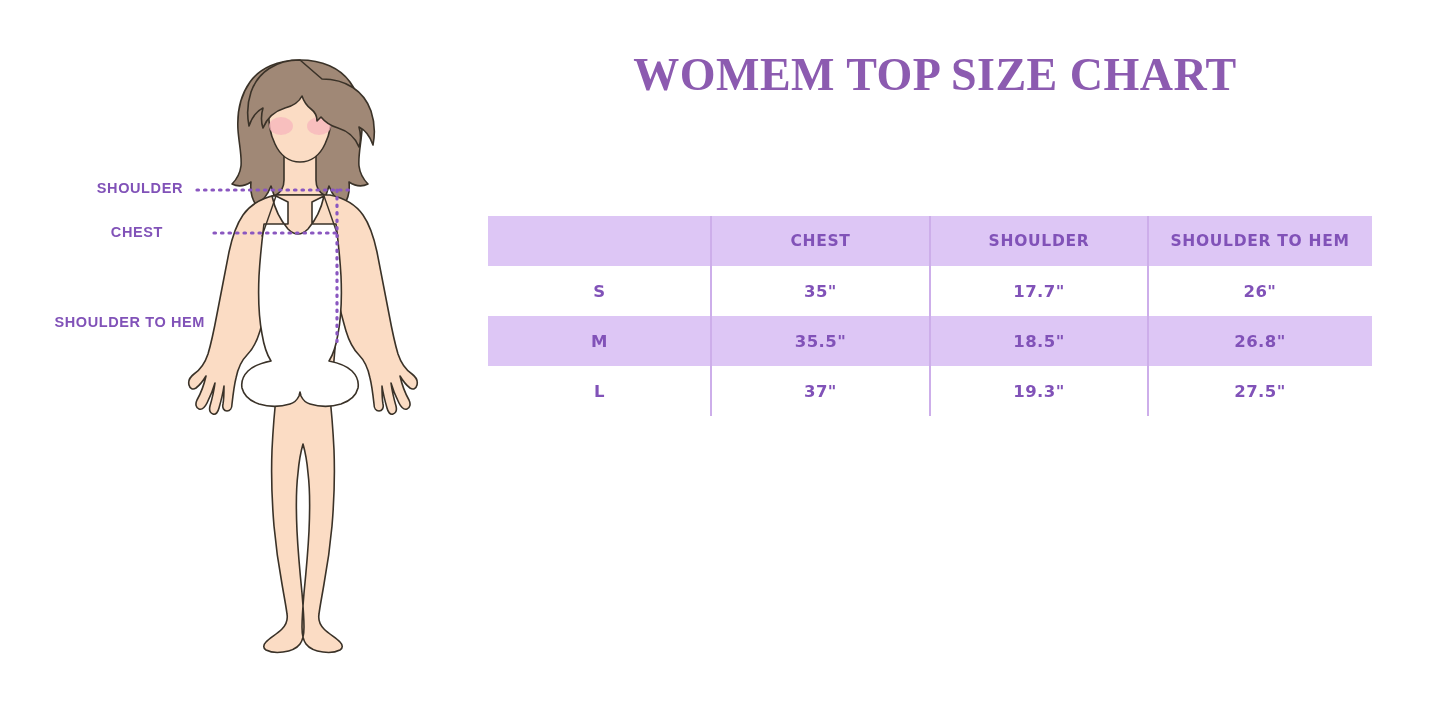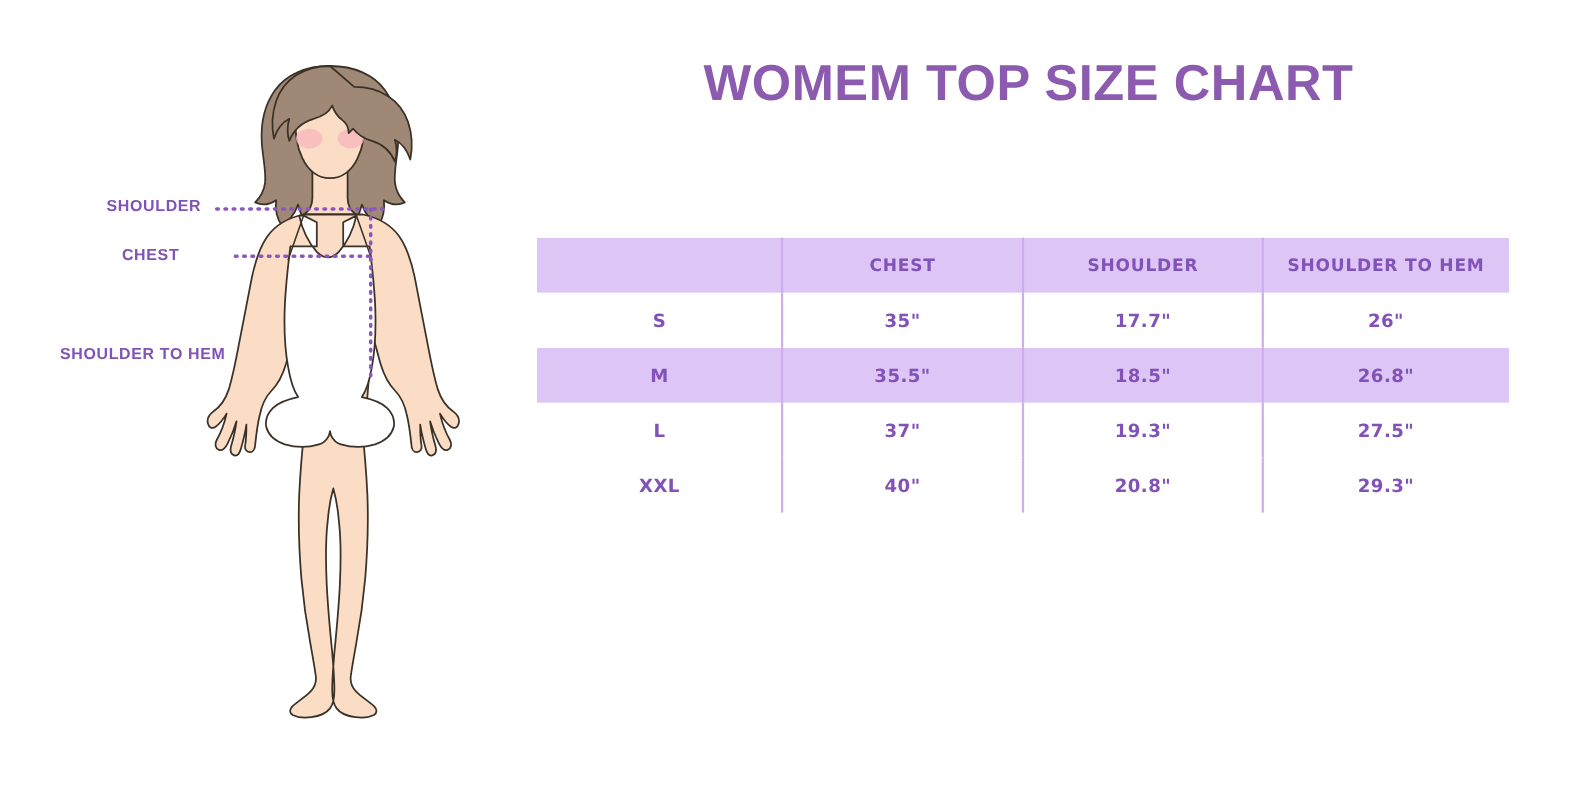--- a/index.html
+++ b/index.html
@@ -19,21 +19,21 @@
   #chart-title {
     position: absolute;
     left: 480px;
     top: 48px;
     width: 910px;
     text-align: center;
     font-size: 46px;
     font-weight: 700;
     letter-spacing: 0.5px;
     color: #8c5bb0;
-    font-family: Liberation Sans, sans-serif;
+    font-family: Liberation Serif, serif;
     white-space: nowrap;
   }
 
   
   #figure-illustration {
     position: absolute;
     left: 150px;
     top: 40px;
     width: 300px;
     height: 650px;
@@ -312,20 +312,14 @@
       <td>35.5"</td>
       <td>18.5"</td>
       <td>26.8"</td>
     </tr>
     <tr class="row-plain">
       <td>L</td>
       <td>37"</td>
       <td>19.3"</td>
       <td>27.5"</td>
     </tr>
-    <tr class="row-plain">
-      <td>XXL</td>
-      <td>40"</td>
-      <td>20.8"</td>
-      <td>29.3"</td>
-    </tr>
   </tbody>
 </table>
 
 </body></html>

